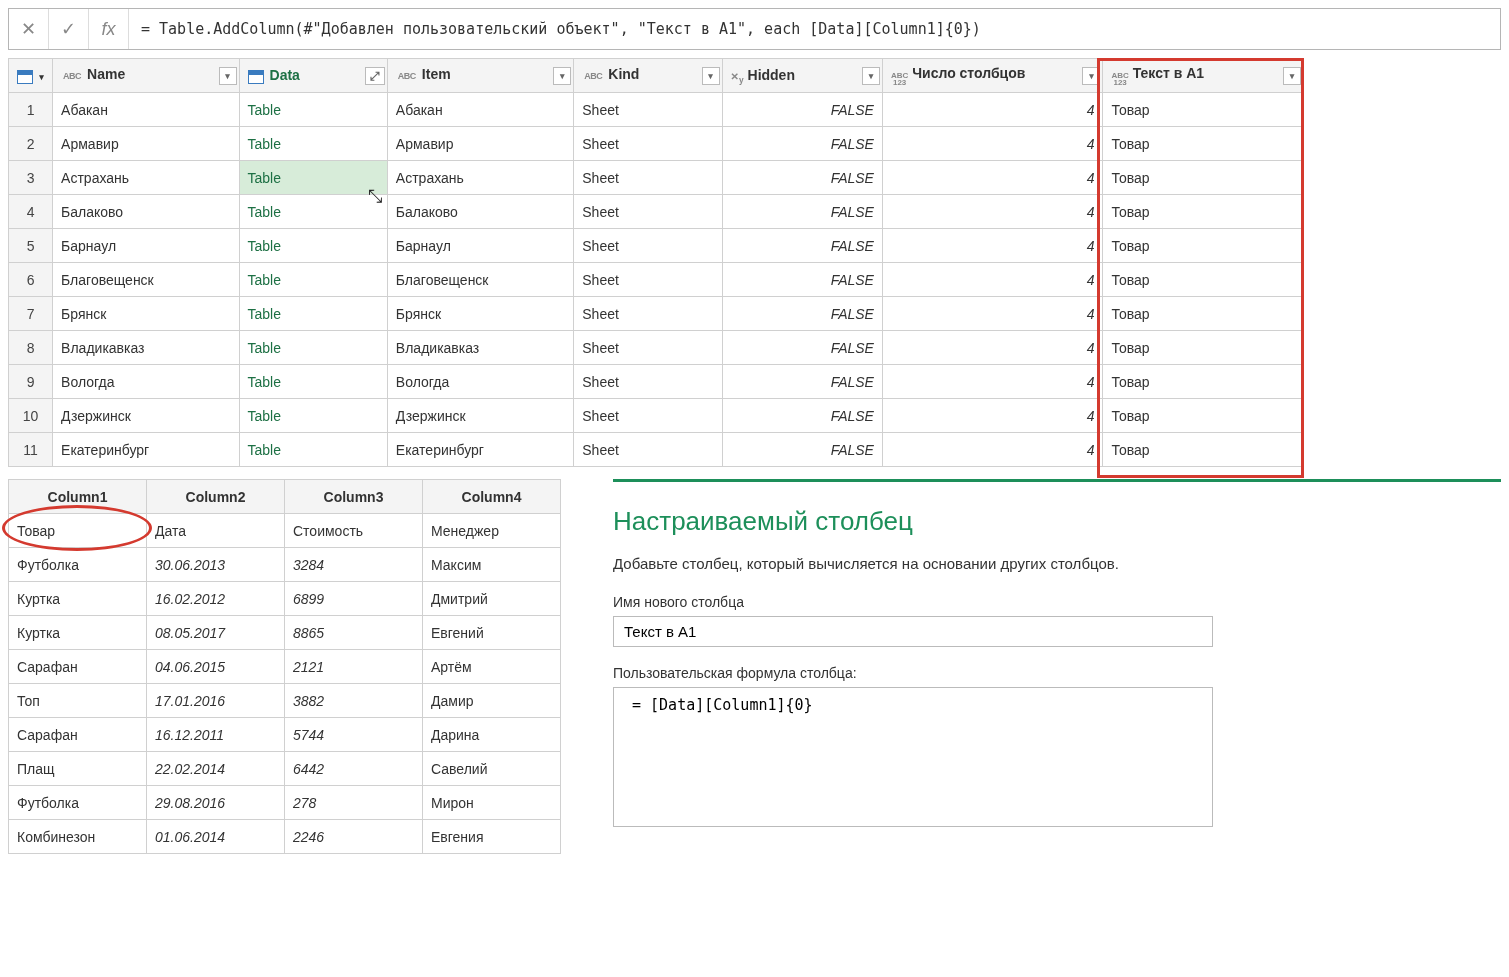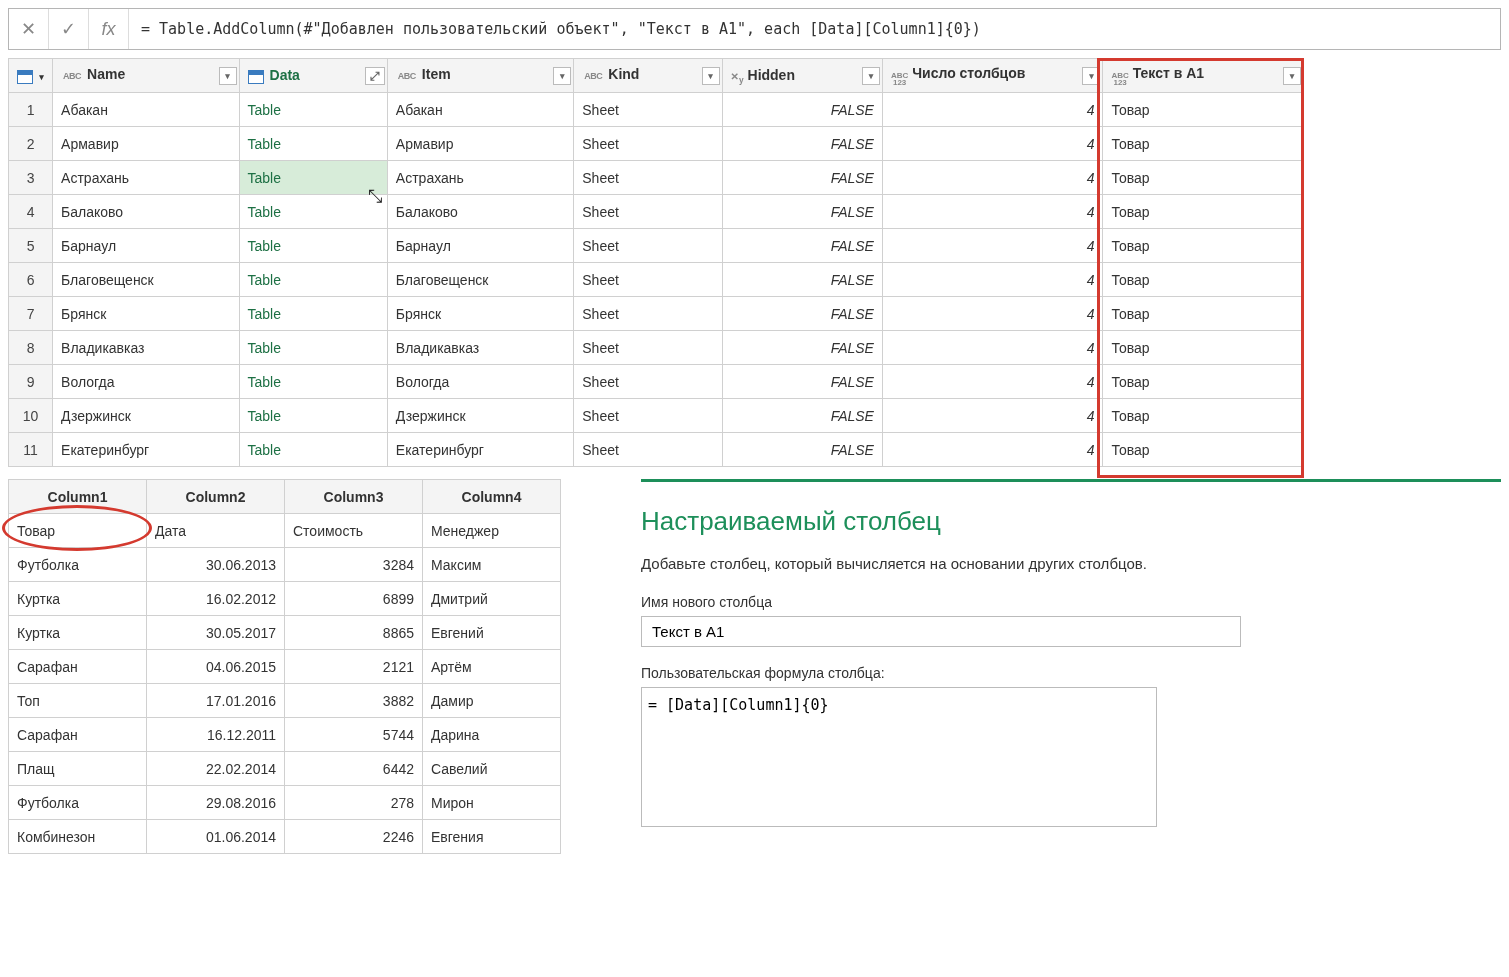--- a/index.html
+++ b/index.html
@@ -137,21 +137,21 @@
   .cursor-overlay {
     position: absolute;
     font-size: 18px;
     color: #222;
     pointer-events:none;
   }
 
   
   .lower {
     display: flex;
-    gap: 80px;
+    gap: 52px;
     margin: 12px 8px;
   }
   .preview-table {
     border-collapse: collapse;
     border: 1px solid #b5b5b5;
     table-layout: fixed;
   }
   .preview-table th, .preview-table td {
     border: 1px solid #d0d0d0;
     height: 34px;
@@ -159,21 +159,21 @@
     font-size: 14px;
     white-space: nowrap;
   }
   .preview-table th {
     background: #f4f4f4;
     font-weight: 600;
     text-align: center;
     width: 138px;
   }
   .preview-table td { width: 138px; }
-  .pt-right { text-align: right; }
+  .pt-right { text-align: left; font-style: italic; }
   .circle-mark {
     position: absolute;
     width: 150px;
     height: 46px;
     border: 3px solid #d43a2f;
     border-radius: 50%;
     pointer-events: none;
   }
 
   
@@ -200,23 +200,23 @@
   }
   .panel input[type=text] {
     width: 600px;
     padding: 6px 10px;
     font-size: 15px;
     border: 1px solid #bbb;
     margin-bottom: 18px;
     font-family: inherit;
   }
   .panel textarea {
-    width: 516px;
+    width: 600px;
     height: 140px;
-    padding: 8px 6px;
+    padding: 8px 18px;
     font-family: Consolas, monospace;
     font-size: 15px;
     border: 1px solid #bbb;
     resize: none;
   }
 
   .grid-wrap { position: relative; }
   .preview-wrap { position: relative; }
   .hl-box {
     position:absolute;
@@ -406,21 +406,21 @@
             <td>Максим</td>
           </tr>
           <tr>
             <td>Куртка</td>
             <td class="pt-right">16.02.2012</td>
             <td class="pt-right">6899</td>
             <td>Дмитрий</td>
           </tr>
           <tr>
             <td>Куртка</td>
-            <td class="pt-right">30.05.2017</td>
+            <td class="pt-right">08.05.2017</td>
             <td class="pt-right">8865</td>
             <td>Евгений</td>
           </tr>
           <tr>
             <td>Сарафан</td>
             <td class="pt-right">04.06.2015</td>
             <td class="pt-right">2121</td>
             <td>Артём</td>
           </tr>
           <tr>

